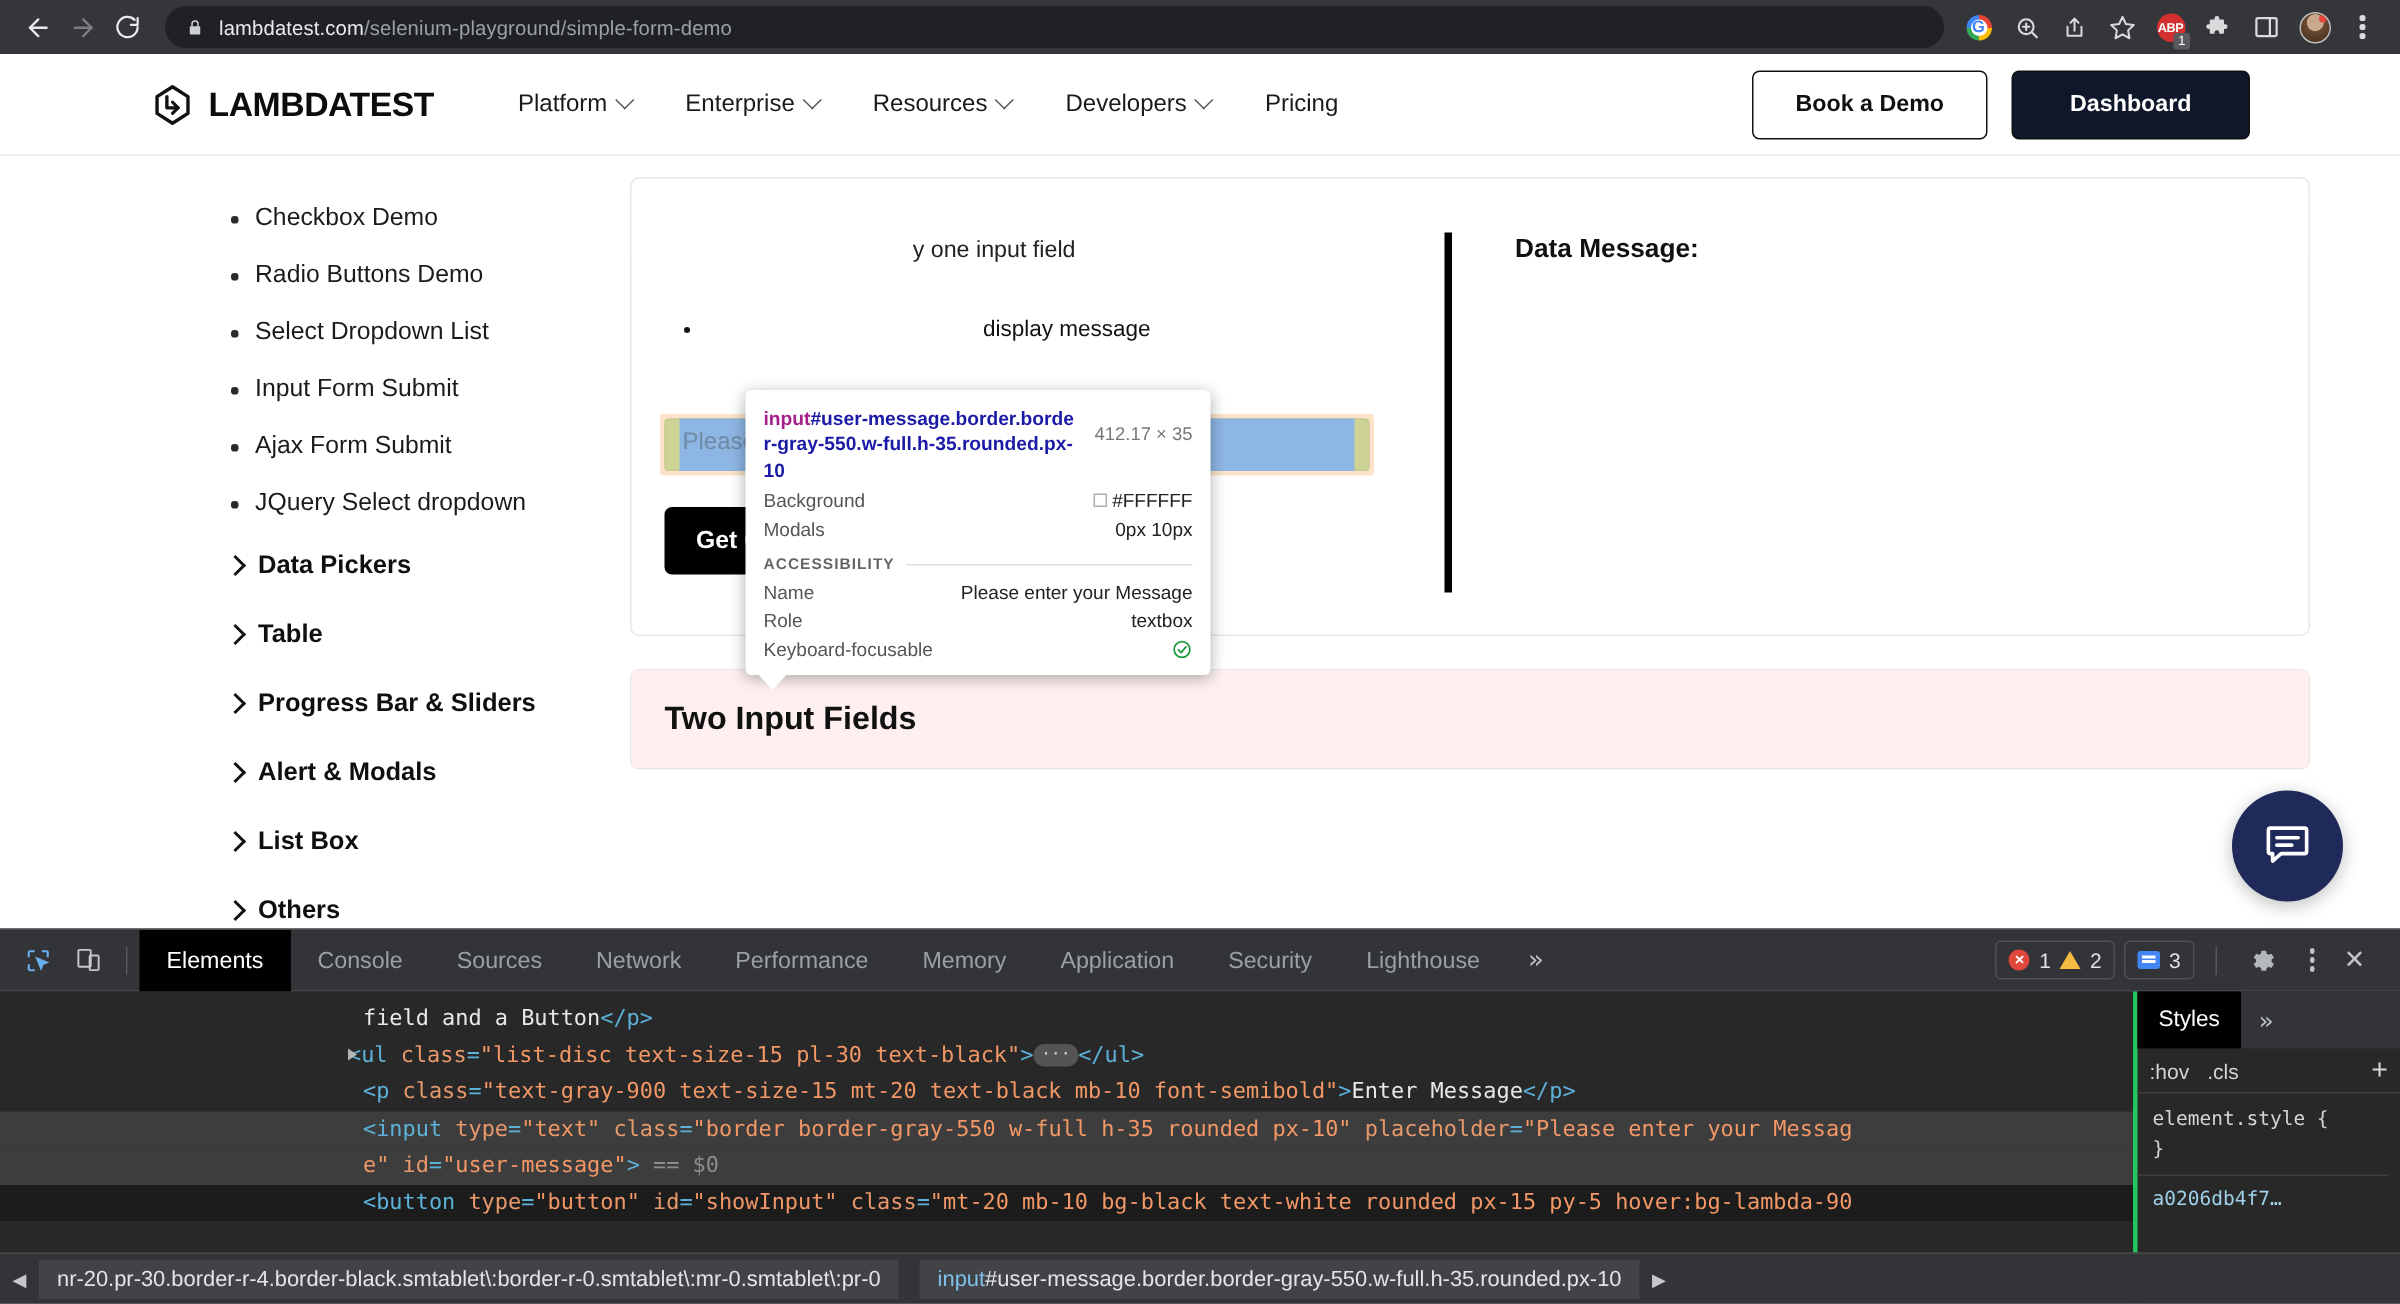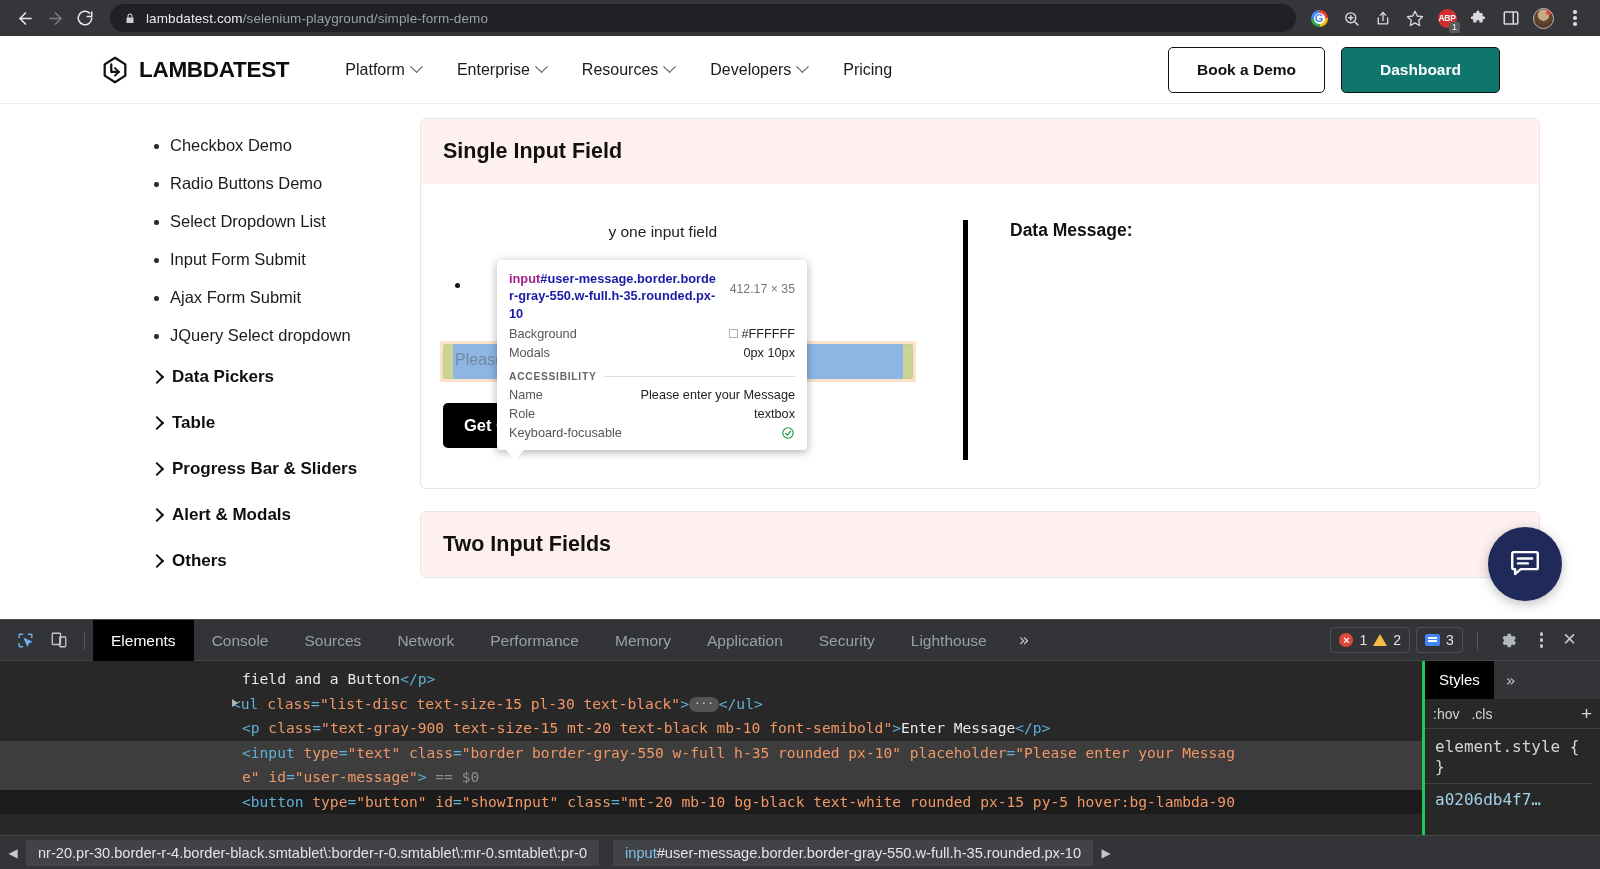--- a/index.html
+++ b/index.html
@@ -79,21 +79,21 @@
   }
   .chev { width: 9px; height: 9px; border-right: 1.6px solid #555; border-bottom: 1.6px solid #555;
     transform: rotate(45deg) translate(-2px,-2px); }
   .lt-actions { margin-left: auto; display: flex; align-items: center; gap: 16px; }
   .btn-demo {
     border: 1.5px solid #111; border-radius: 5px; padding: 13px 28px;
     font-size: 15.5px; font-weight: bold; color: #111; background: #fff; cursor: pointer;
   }
   .btn-dash {
     border: 1.5px solid #111; border-radius: 5px; padding: 13px 38px;
-    font-size: 15.5px; font-weight: bold; color: #fff; background: #0f766e; cursor: pointer;
+    font-size: 15.5px; font-weight: bold; color: #fff; background: #0f172a; cursor: pointer;
   }
 
   .page-body { display: flex; padding-top: 14px; }
   .sidebar { width: 420px; padding-left: 150px; padding-top: 8px; }
   .side-sub { list-style: none; }
   .side-sub li {
     font-size: 16.5px; color: #1b1b1b; padding: 10px 0 9px 20px; position: relative;
   }
   .side-sub li::before {
     content: ""; position: absolute; left: 4px; top: 18px;
@@ -260,21 +260,21 @@
     background: #000; color: #fff; font-family: "Liberation Sans", sans-serif; font-size: 15px;
     height: 38px; line-height: 38px; padding: 0 14px;
   }
   .styles-more { color: #bdc1c6; font-size: 16px; padding: 0 12px; }
   .styles-filterbar {
     height: 30px; display: flex; align-items: center; gap: 12px; padding: 0 8px;
     border-bottom: 1px solid #3f3f3f; font-family: "Liberation Sans", sans-serif;
     font-size: 14px; color: #d2d4d6;
   }
   .styles-plus { margin-left: auto; font-size: 19px; color: #d2d4d6; line-height: 1; }
-  .styles-body { padding: 8px 8px 0 10px; font-size: 16px; line-height: 20px; color: #d4d4d4; }
+  .styles-body { padding: 8px 8px 0 10px; font-size: 13px; line-height: 20px; color: #d4d4d4; }
   .styles-body .sel-rule { color: #9fd0e8; }
   .styles-divider { height: 1px; background: #3f3f3f; margin: 6px 0 6px -10px; }
 
   
   .crumbbar {
     position: absolute; left: 0; bottom: 0; width: 1600px; height: 34px;
     background: #333438; border-top: 1px solid #46484c; display: flex; align-items: center;
     font-family: "Liberation Sans", sans-serif; z-index: 10;
   }
   .crumb-arrow { width: 26px; text-align: center; color: #c5c7c9; font-size: 12px; }
@@ -418,28 +418,26 @@
           <li>Radio Buttons Demo</li>
           <li>Select Dropdown List</li>
           <li>Input Form Submit</li>
           <li>Ajax Form Submit</li>
           <li>JQuery Select dropdown</li>
         </ul>
         <div class="side-group">Data Pickers</div>
         <div class="side-group">Table</div>
         <div class="side-group">Progress Bar &amp; Sliders</div>
         <div class="side-group">Alert &amp; Modals</div>
+        <div class="side-group">List Box</div>
         <div class="side-group">Others</div>
       </div>
 
       <div class="content">
         <div class="card">
-          <div class="card-head">
-            <h2>Single Input Field</h2>
-          </div>
           <div class="card-body">
             <div class="col-left">
               <div class="lead">
                 <span style="visibility:hidden">This demo page has onl</span><span>y one input field</span>
               </div>
               <ul class="bullet-list">
                 <li style="visibility:hidden">&nbsp;</li>
                 <li><span style="visibility:hidden">Enter message and click to</span> <span>display message</span></li>
               </ul>
               <div class="field-label" style="visibility:hidden">Enter Message</div>

